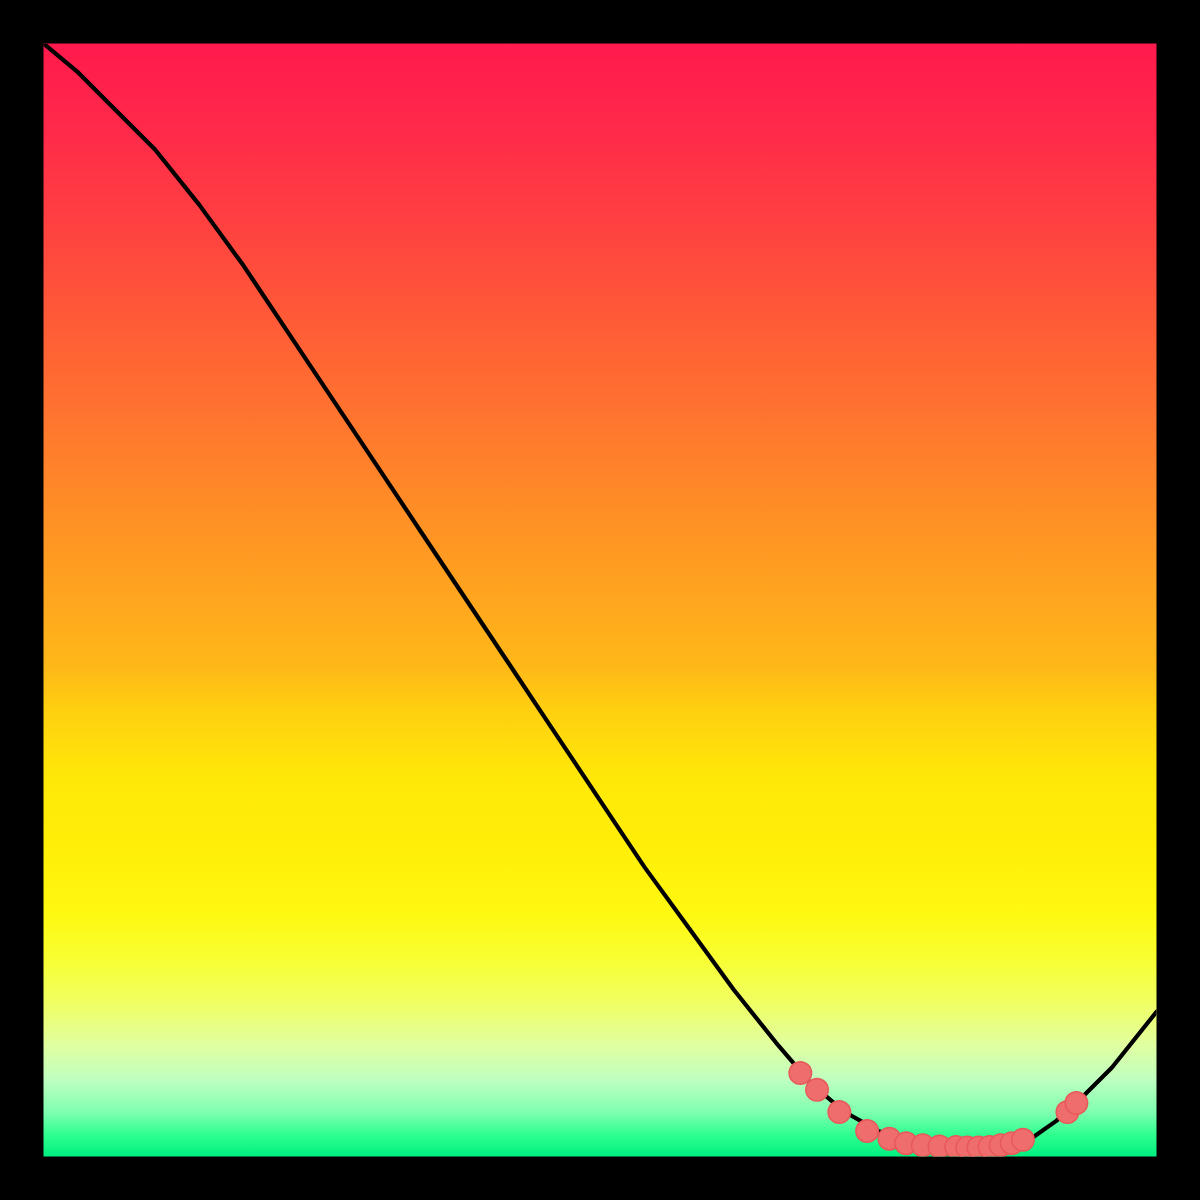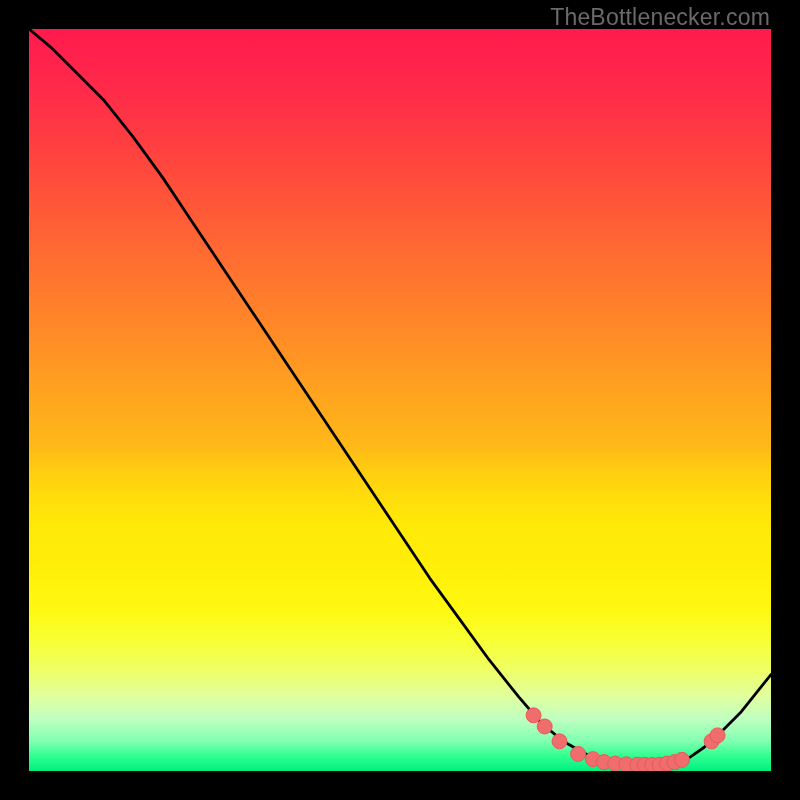--- a/index.html
+++ b/index.html
@@ -75,14 +75,13 @@
         <circle cx="615.86" cy="735.92" r="7.5" fill="#ef6d6d" stroke="#e85a5a" stroke-width="1"></circle>
         <circle cx="623.28" cy="735.92" r="7.5" fill="#ef6d6d" stroke="#e85a5a" stroke-width="1"></circle>
         <circle cx="630.70" cy="735.69" r="7.5" fill="#ef6d6d" stroke="#e85a5a" stroke-width="1"></circle>
         <circle cx="638.12" cy="734.58" r="7.5" fill="#ef6d6d" stroke="#e85a5a" stroke-width="1"></circle>
         <circle cx="645.54" cy="733.10" r="7.5" fill="#ef6d6d" stroke="#e85a5a" stroke-width="1"></circle>
         <circle cx="652.96" cy="730.87" r="7.5" fill="#ef6d6d" stroke="#e85a5a" stroke-width="1"></circle>
         <circle cx="682.64" cy="712.32" r="7.5" fill="#ef6d6d" stroke="#e85a5a" stroke-width="1"></circle>
         <circle cx="688.58" cy="706.38" r="7.5" fill="#ef6d6d" stroke="#e85a5a" stroke-width="1"></circle>
       </g>
   </svg>
-  <div class="watermark">TheBottlenecker.com</div>
 </div>
 
 </body></html>

